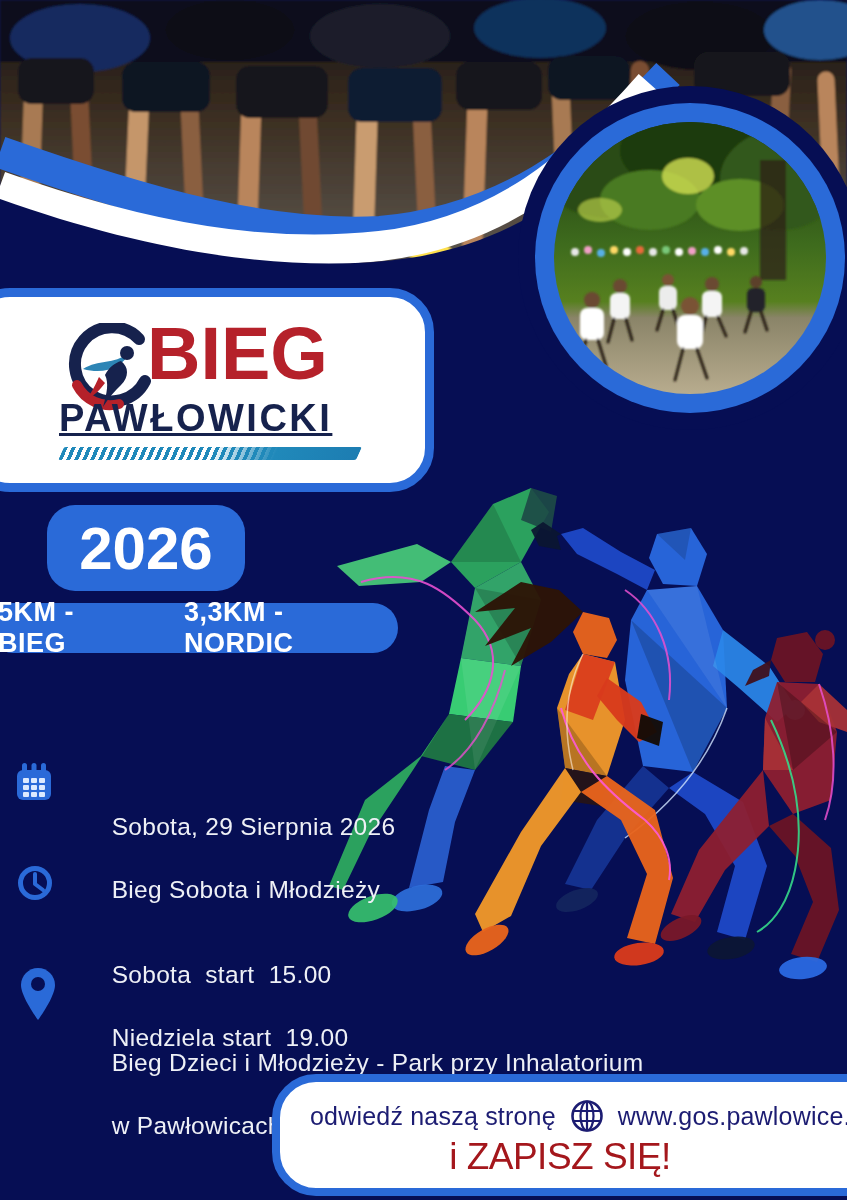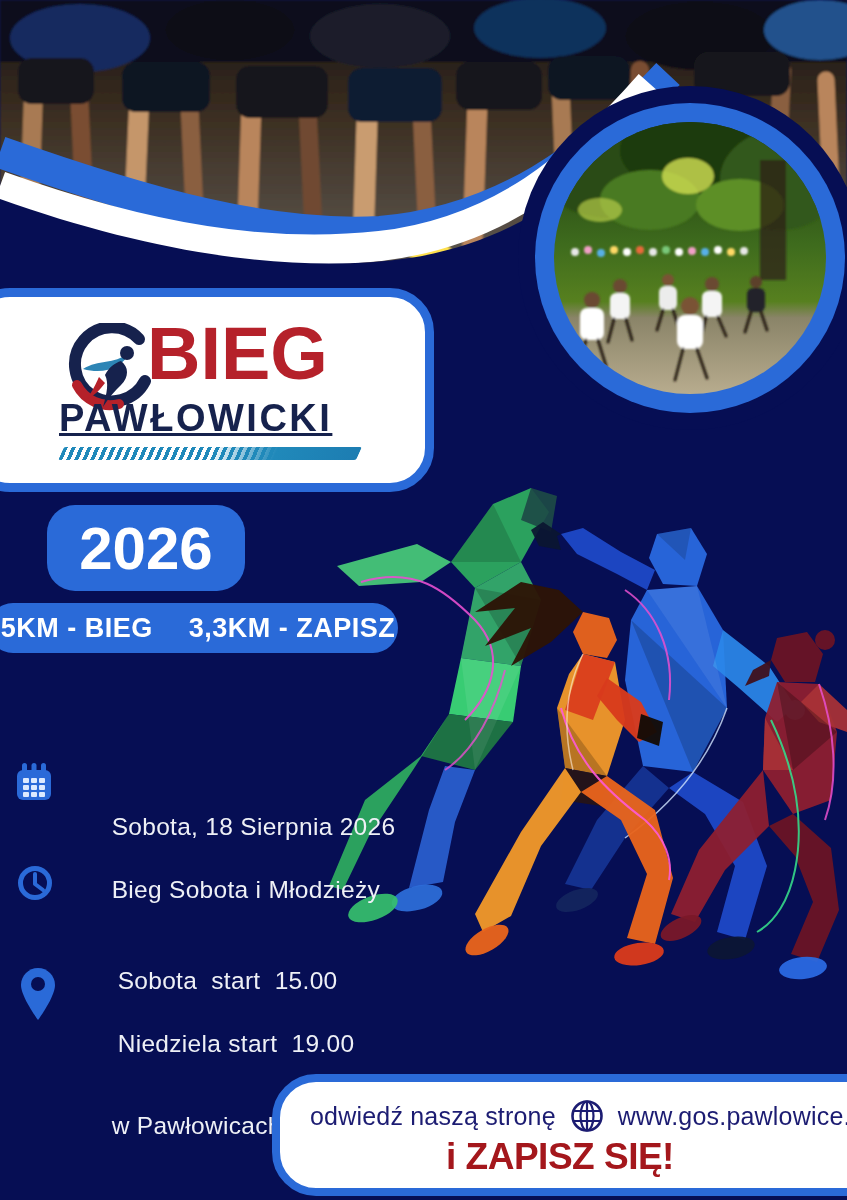--- a/index.html
+++ b/index.html
@@ -46,21 +46,21 @@
   .footer-box{
     left:272px; top:1074px; width:640px; height:106px; border-radius:44px;
     background:#fff; border:8px solid var(--accent-blue);
   }
   .visit-line{
     left:30px; top:16px; display:flex; align-items:center; gap:13px;
     color:#1c1c72; font-size:25px; font-weight:500; letter-spacing:0.2px;
   }
   .cta-line{
     left:0; top:54px; width:560px; text-align:center;
-    color:var(--cta-red); font-size:37px; font-weight:700; letter-spacing:-0.5px;
+    color:var(--cta-red); font-size:37px; font-weight:400; letter-spacing:-0.5px;
   }
 </style>
 </head>
 <body>
 
 <div class="poster">
 
   <svg class="abs" style="left:0;top:0;" width="847" height="480" viewBox="0 0 847 480">
     <defs>
       <linearGradient id="gRoad" x1="0" y1="0" x2="0" y2="1">
@@ -293,21 +293,21 @@
     <div class="abs logo-title">BIEG</div>
     <div class="abs logo-subtitle">PAWŁOWICKI</div>
     <div class="abs logo-stripe"></div>
   </div>
 
   <div class="abs year-pill">
     <span>2026</span>
   </div>
   <div class="abs dist-pill">
     <span>5KM - BIEG</span>
-    <span>3,3KM - ZAPISZ</span>
+    <span>3,3KM - NORDIC</span>
   </div>
 
   <svg class="abs" style="left:14px;top:762px;" width="40" height="40" viewBox="0 0 40 40">
     <rect x="8" y="1" width="5" height="12" rx="2.5" fill="#2a6ad8"></rect>
     <rect x="17.5" y="1" width="5" height="12" rx="2.5" fill="#2a6ad8"></rect>
     <rect x="27" y="1" width="5" height="12" rx="2.5" fill="#2a6ad8"></rect>
     <rect x="3" y="8" width="34" height="30" rx="6" fill="#2a6ad8"></rect>
     <g fill="#dceaff">
       <rect x="9" y="16" width="6" height="5" rx="1"></rect>
         <rect x="17" y="16" width="6" height="5" rx="1"></rect>
@@ -315,43 +315,43 @@
       <rect x="9" y="23" width="6" height="5" rx="1"></rect>
         <rect x="17" y="23" width="6" height="5" rx="1"></rect>
         <rect x="25" y="23" width="6" height="5" rx="1"></rect>
       <rect x="9" y="30" width="6" height="5" rx="1"></rect>
         <rect x="17" y="30" width="6" height="5" rx="1"></rect>
         <rect x="25" y="30" width="6" height="5" rx="1"></rect>
     </g>
   </svg>
   <div class="abs sched" style="left:69px;top:716px;">
     <p>
-      <span>Sobota, 18 Sierpnia 2026</span><br>
+      <span>Sobota, 29 Sierpnia 2026</span><br>
       <span>Bieg Sobota i Młodzieży</span>
     </p>
   </div>
 
   <svg class="abs" style="left:16px;top:864px;" width="38" height="38" viewBox="0 0 38 38">
     <circle cx="19" cy="19" r="14.5" fill="none" stroke="#2a6ad8" stroke-width="5"></circle>
     <path d="M19,10 L19,20 L27,26" fill="none" stroke="#2a6ad8" stroke-width="4" stroke-linecap="round" stroke-linejoin="round"></path>
   </svg>
   <div class="abs sched" style="left:69px;top:864px;">
-    <p style="margin:6px">
+    <p style="margin:0">
       <span>Sobota  start  15.00</span><br>
       <span>Niedziela start  19.00</span>
     </p>
   </div>
 
   <svg class="abs" style="left:21px;top:968px;" width="34" height="52" viewBox="0 0 34 52">
     <path d="M17,0 C26.4,0 34,7.6 34,17 C34,29 17,52 17,52 C17,52 0,29 0,17 C0,7.6 7.6,0 17,0 Z" fill="#2a6ad8"></path>
     <circle cx="17" cy="16" r="7" fill="#060e54"></circle>
   </svg>
   <div class="abs sched loc" style="left:69px;top:952px;">
     <p>
-      <br>
+      <span>Bieg Dzieci i Młodzieży - Park przy Inhalatorium</span><br>
       <span>w Pawłowicach</span>
     </p>
     
   </div>
 
   <div class="abs footer-box">
     <div class="abs visit-line">
       <span>odwiedź naszą stronę</span>
       <svg width="36" height="36" viewBox="0 0 36 36">
         <circle cx="18" cy="18" r="14.5" fill="none" stroke="#1c1c72" stroke-width="2.6"></circle>

